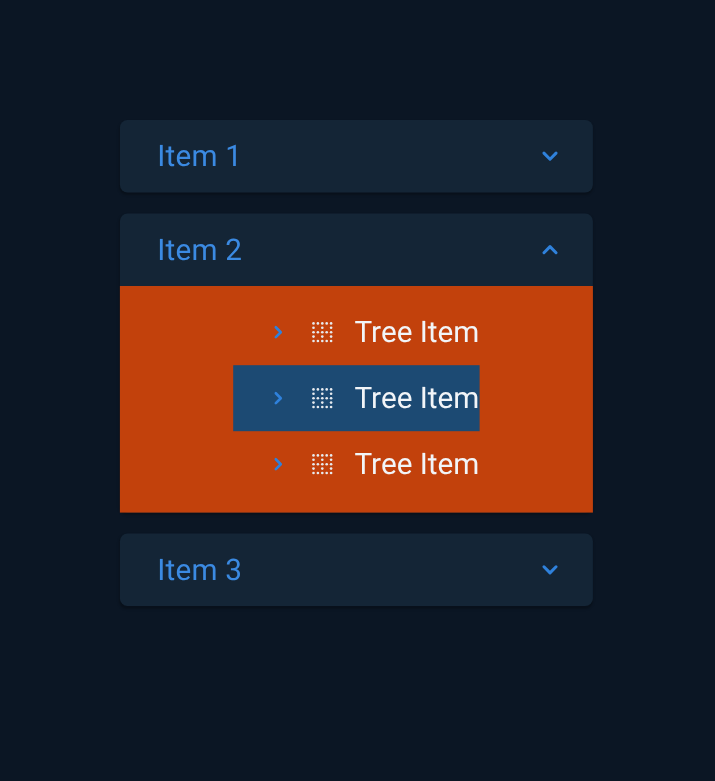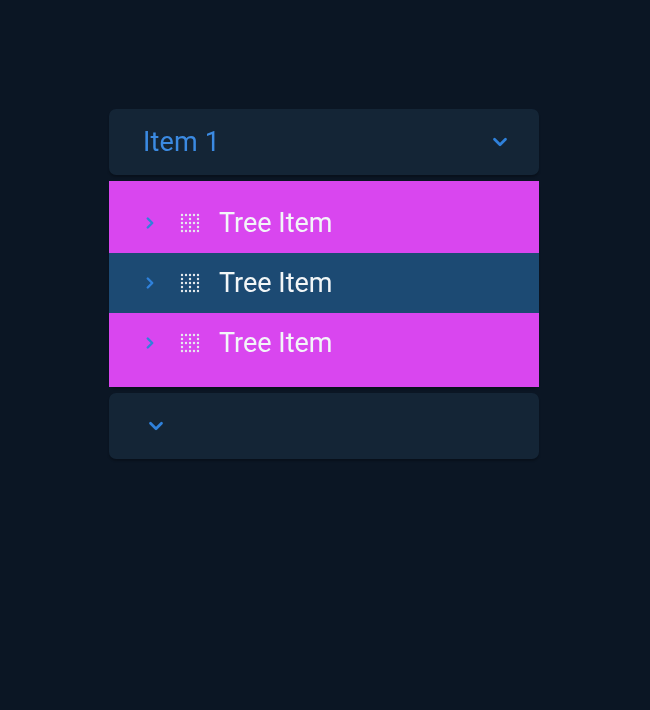--- a/index.html
+++ b/index.html
@@ -11,21 +11,21 @@
     font-family:-apple-system,BlinkMacSystemFont,"Segoe UI",Roboto,Helvetica,Arial,sans-serif;
     -webkit-font-smoothing:antialiased;
   }
   .panel{
     position:absolute;
     left:109px;
     top:109px;
     width:430px;
     display:flex;
     flex-direction:column;
-    gap:6px;
+    gap:19px;
   }
   
   .section{
     background:#142536;
     border-radius:7px;
     box-shadow:0 2px 2px rgba(0,0,0,.25);
     display:flex;
     flex-direction:column;
   }
   .section-header{
@@ -46,24 +46,25 @@
     width:26px;
     height:26px;
     display:flex;
     align-items:center;
     justify-content:center;
     color:#2f81db;
   }
   .chev svg{display:block}
   
   .tree-body{
-    background:#d946ef;
+    background:#c2410c;
     padding:12px 0 14px 0;
     display:flex;
     flex-direction:column;
+    align-items:center;
   }
   .tree-row{
     height:60px;
     padding-left:30px;
     display:flex;
     align-items:center;
     gap:16px;
     cursor:pointer;
   }
   .tree-row.selected{
@@ -102,20 +103,28 @@
       <span class="section-title">Item 1</span>
       <span class="chev">
         <svg width="22" height="22" viewBox="0 0 24 24" fill="none" stroke="currentColor" stroke-width="3" stroke-linecap="round" stroke-linejoin="round">
             <polyline points="6 9 12 15 18 9"></polyline>
           </svg>
       </span>
     </div>
   </div>
 
   <div class="section">
+    <div class="section-header">
+      <span class="section-title">Item 2</span>
+      <span class="chev">
+        <svg width="22" height="22" viewBox="0 0 24 24" fill="none" stroke="currentColor" stroke-width="3" stroke-linecap="round" stroke-linejoin="round">
+            <polyline points="6 15 12 9 18 15"></polyline>
+          </svg>
+      </span>
+    </div>
     <div class="tree-body">
 
       <div class="tree-row">
         <span class="tree-chev">
           <svg width="18" height="18" viewBox="0 0 24 24" fill="none" stroke="currentColor" stroke-width="3.2" stroke-linecap="round" stroke-linejoin="round">
               <polyline points="9 6 15 12 9 18"></polyline>
             </svg>
         </span>
         <span class="tree-icon">
           <svg width="24" height="24" viewBox="0 0 24 24" fill="#e7ebef">
@@ -211,20 +220,21 @@
             </svg>
         </span>
         <span class="tree-label">Tree Item</span>
       </div>
 
     </div>
   </div>
 
   <div class="section">
     <div class="section-header">
+      <span class="section-title">Item 3</span>
       <span class="chev">
         <svg width="22" height="22" viewBox="0 0 24 24" fill="none" stroke="currentColor" stroke-width="3" stroke-linecap="round" stroke-linejoin="round">
             <polyline points="6 9 12 15 18 9"></polyline>
           </svg>
       </span>
     </div>
   </div>
 
 
 </div>

